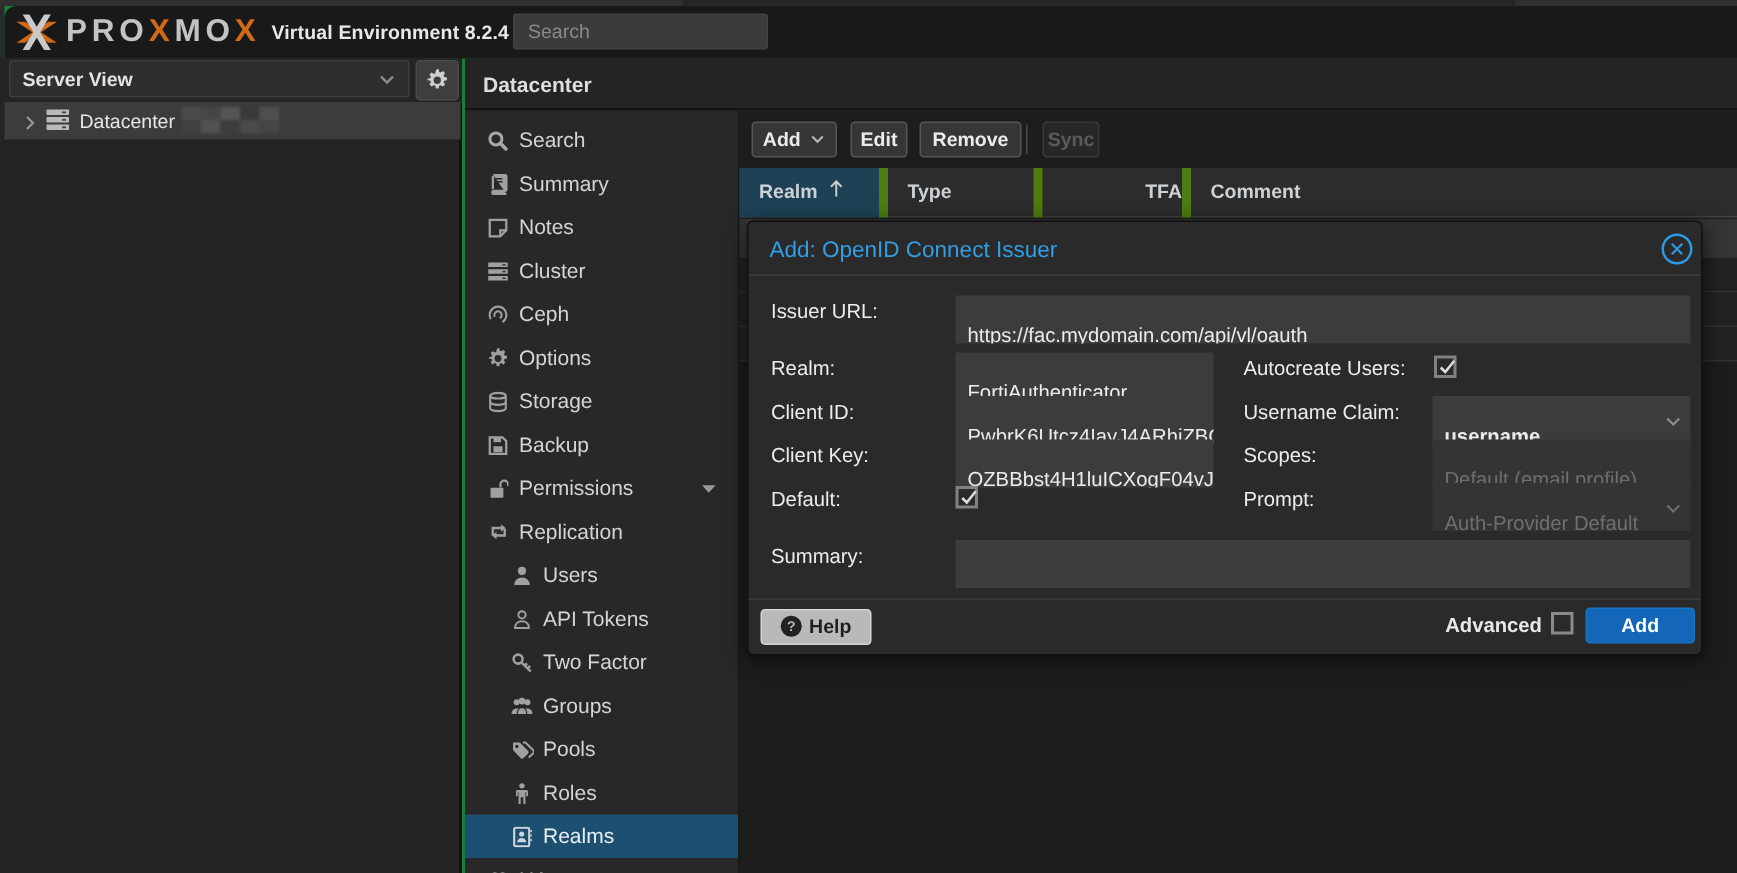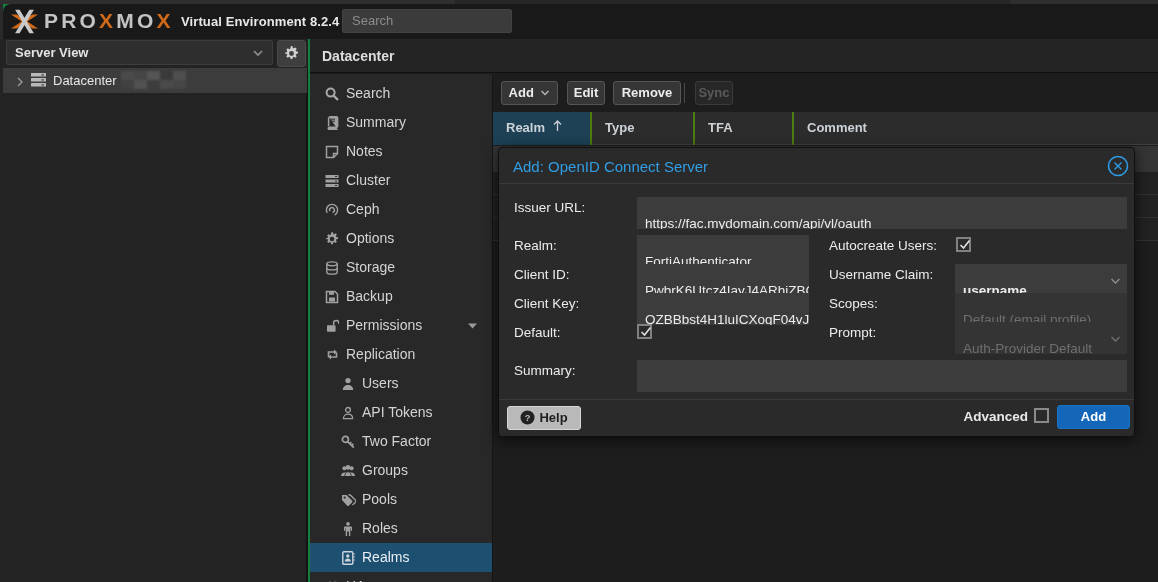--- a/index.html
+++ b/index.html
@@ -50,21 +50,21 @@
   .nav-list { padding-top:5px; }
   
   .content { position:absolute; left:183px; top:35px; width:665px; height:509px; background:#1d1d1d; }
   .toolbar { position:absolute; left:0; top:0; width:665px; height:40px; background:#1d1d1d; }
   .tbtn { position:absolute; top:7px; height:24px; background:#363636; border:1px solid #565656; border-radius:3px;
      font-weight:bold; font-size:13px; text-align:center; color:#ececec; }
   .tbtn .cap { display:inline-block; padding:0 0; line-height:22px; }
   .tbtn.disabled { background:#272727; border-color:#3a3a3a; color:#5a5a5a; }
   .tsep { position:absolute; top:9px; width:1px; height:20px; background:#4a4a4a; }
   .thead { position:absolute; left:0; top:38px; width:665px; height:33px; background:#2c2c2c; border-bottom:1px solid #414141; }
-  .th { position:absolute; top:0; height:33px; line-height:32px; font-weight:bold; color:#cdd2d7; font-size:13px; padding-left:13px; border-right:2px solid #4d7c0f; }
+  .th { position:absolute; top:0; height:33px; line-height:32px; font-weight:bold; color:#cdd2d7; font-size:13px; padding-left:13px; border-right:6px solid #4d7c0f; }
   .th.sorted { background:#1e4156; }
   .sortarrow { display:inline-block; margin-left:8px; }
   .trow { position:absolute; left:0; width:665px; height:23px; }
   
   .dialog { position:absolute; left:498px; top:147px; width:637px; height:290px; background:#2a2a2a;
      border:1px solid #101010; border-radius:4px; box-shadow:0 3px 14px rgba(0,0,0,0.65); }
   .dtitle { position:absolute; left:0; top:0; width:100%; height:36px; border-bottom:1px solid #3a3a3a; }
   .dtitle .dtext { position:absolute; left:14px; top:10px; font-size:15px; color:#319ee6; }
   .dclose { position:absolute; right:5px; top:7px; width:22px; height:22px; }
   .drow { position:absolute; left:0; width:100%; height:18px; }
@@ -376,33 +376,33 @@
         <div class="tbtn disabled" style="left:202px; width:38px;"><span class="cap">Sync</span></div>
       </div>
       <div class="thead">
         <div class="th sorted" style="left:0px; width:99px;">
           <span>Realm</span><span class="sortarrow">
           <svg width="9" height="12" viewBox="0 0 9 12">
                 <path d="M4.5 1 L4.5 11 M1 4.5 L4.5 1 L8 4.5" stroke="#c9ced3" stroke-width="1.3" fill="none"></path>
               </svg></span>
         </div>
         <div class="th" style="left:99px; width:103px;"><span>Type</span></div>
-        <div class="th" style="left:202px; width:99px;"><span>TFA</span></div>
+        <div class="th" style="left:202px; width:99px;text-align:right;"><span>TFA</span></div>
         <div class="th" style="left:301px; width:364px; border-right:none;"><span>Comment</span></div>
       </div>
       <div class="trow" style="top:72px; height:26px; background:#353535;"></div>
       <div class="trow" style="top:98px; border-bottom:1px solid #323232; background:#222;"></div>
       <div class="trow" style="top:121px; border-bottom:1px solid #323232; background:#222;"></div>
       <div class="trow" style="top:144px; border-bottom:1px solid #323232; background:#222;"></div>
     </div>
   </div>
 
   <div class="dialog">
     <div class="dtitle">
-      <span class="dtext">Add: OpenID Connect Server</span>
+      <span class="dtext">Add: OpenID Connect Issuer</span>
       <svg class="dclose" viewBox="0 0 22 22">
         <circle cx="11" cy="11" r="9.5" stroke="#2e9be6" stroke-width="1.6" fill="none"></circle>
         <path d="M7.5 7.5 L14.5 14.5 M14.5 7.5 L7.5 14.5" stroke="#2e9be6" stroke-width="1.4"></path>
       </svg>
     </div>
 
     <div class="drow" style="top:49px;">
       <span class="dlabel">Issuer URL:</span>
       <div class="dfield wide">https://fac.mydomain.com/api/vl/oauth</div>
     </div>

